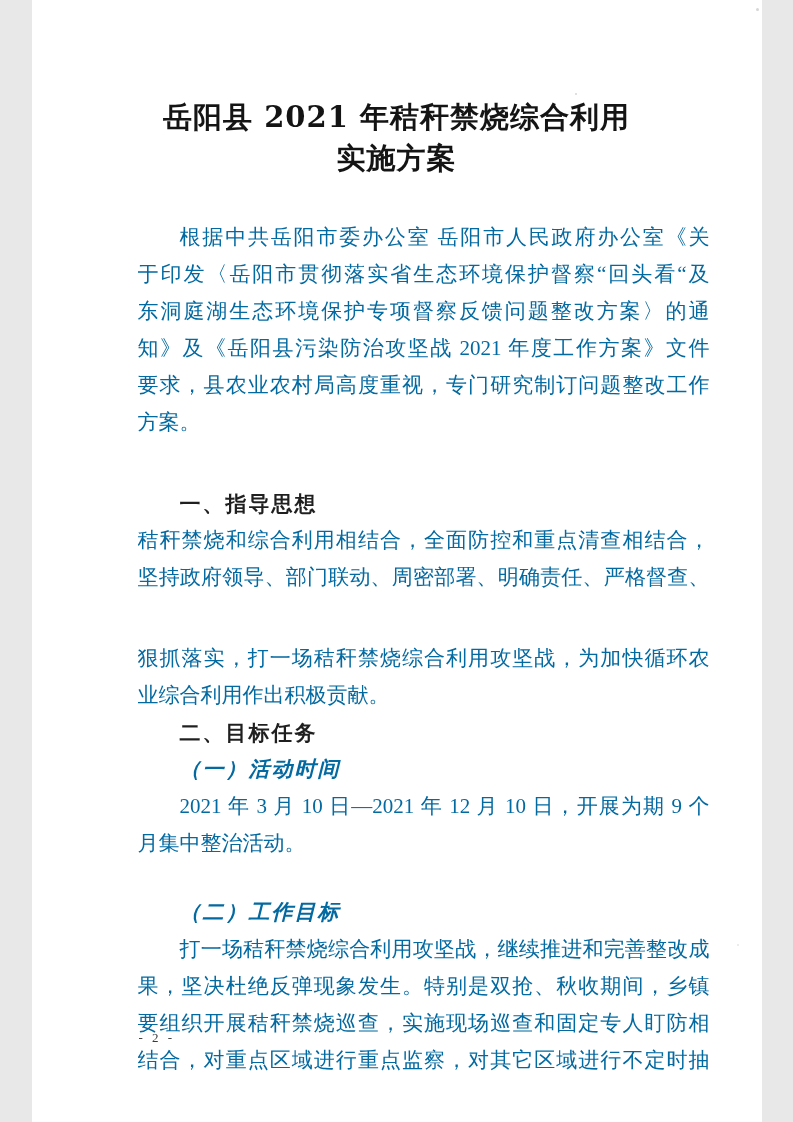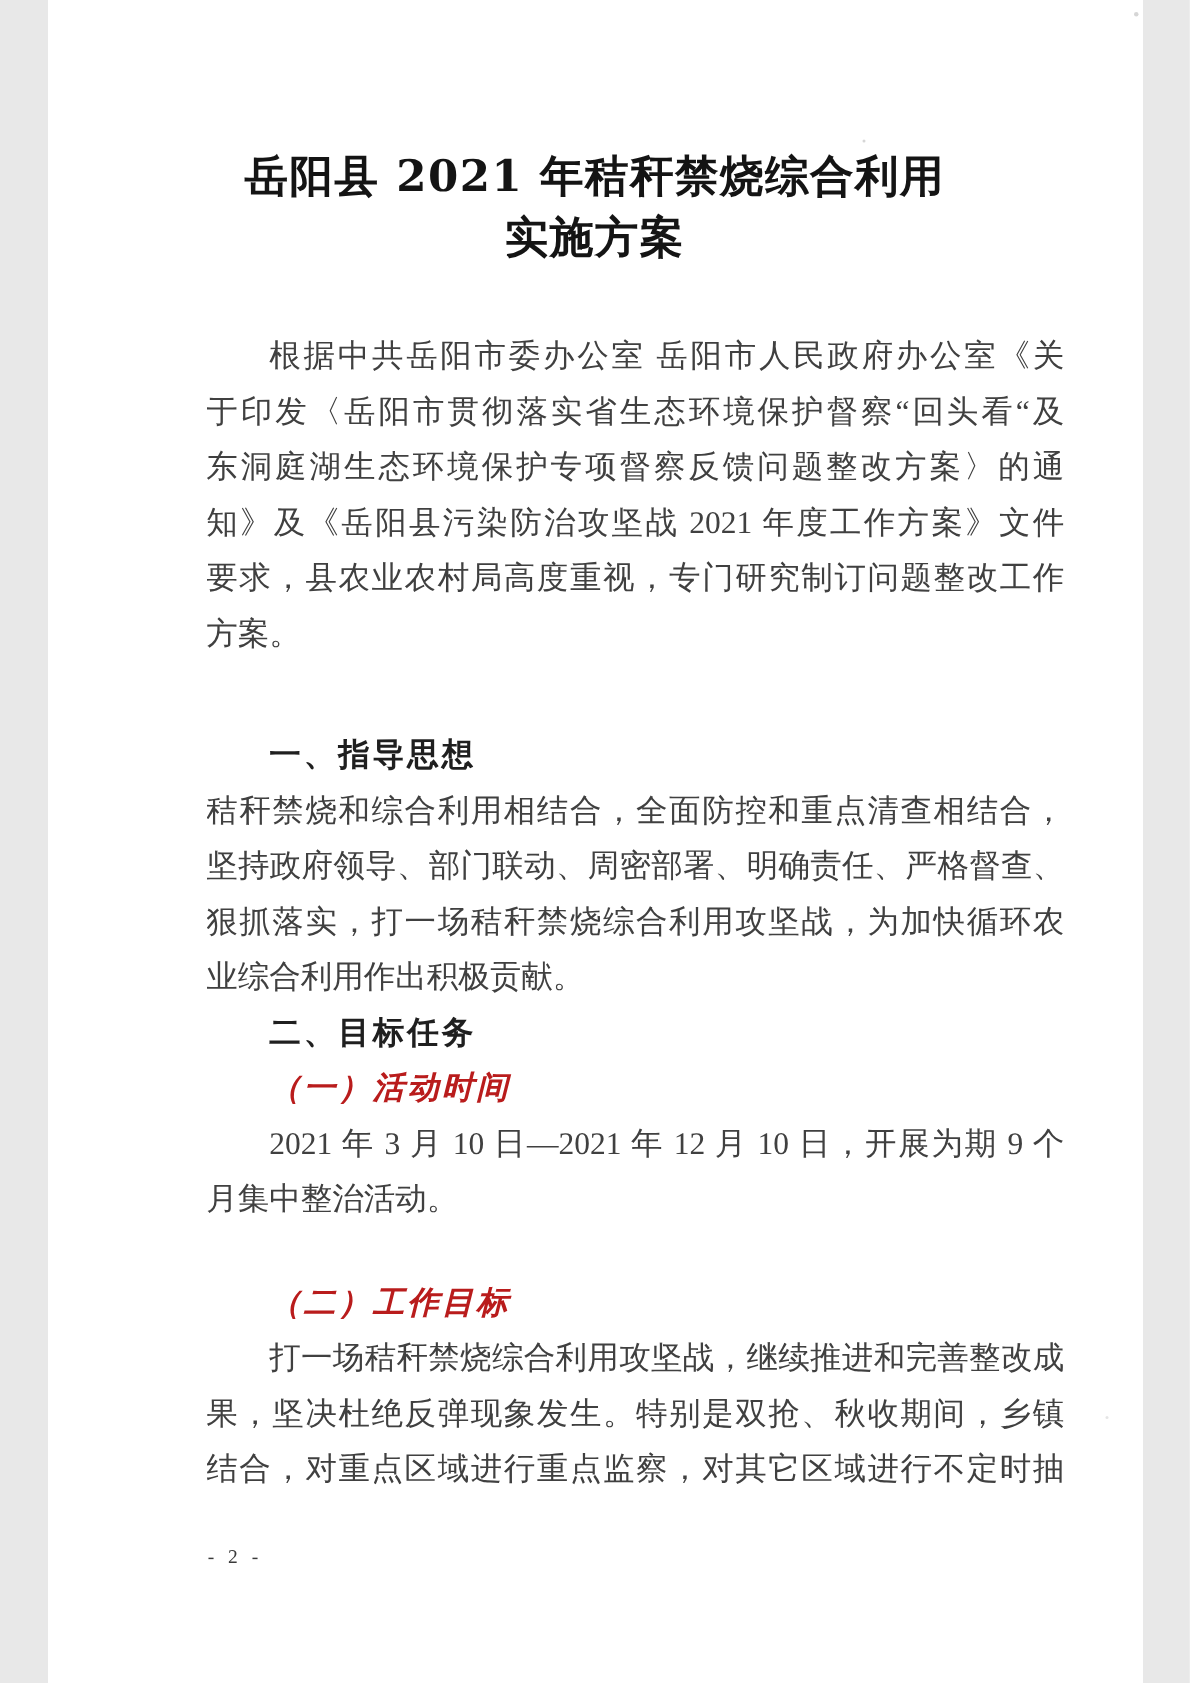--- a/index.html
+++ b/index.html
@@ -34,37 +34,37 @@
   .body-block {
     position: absolute;
     left: 106px;
     top: 219px;
     width: 572px;
   }
   .t-line {
     height: 37px;
     line-height: 37px;
     font-size: 21px;
-    color: #404040;
+    color: #0369a1;
     overflow: hidden;
   }
   .t-line.fill {
     text-align: justify;
     text-align-last: justify;
   }
   .t-line.style-h-hei {
     font-family: "Liberation Sans", "DejaVu Sans", sans-serif;
     font-weight: 700;
     color: #1f1f1f;
     letter-spacing: 2px;
   }
   .t-line.style-h-kai {
     font-weight: 700;
     font-style: italic;
-    color: #b91c1c;
+    color: #0369a1;
     letter-spacing: 2px;
   }
   .page-number {
     position: absolute;
     left: 107px;
     top: 1030px;
     font-size: 13px;
     letter-spacing: 3px;
     color: #3a3a3a;
     font-family: "Liberation Serif", serif;
@@ -92,29 +92,30 @@
   <div class="body-block">
       <div class="t-line style-body fill" style="text-indent: 2em;">根据中共岳阳市委办公室 岳阳市人民政府办公室《关</div>
       <div class="t-line style-body fill" style="text-indent: 0em;">于印发〈岳阳市贯彻落实省生态环境保护督察“回头看“及</div>
       <div class="t-line style-body fill" style="text-indent: 0em;">东洞庭湖生态环境保护专项督察反馈问题整改方案〉的通</div>
       <div class="t-line style-body fill" style="text-indent: 0em; font-family: Liberation Serif, serif;">知》及《岳阳县污染防治攻坚战 2021 年度工作方案》文件</div>
       <div class="t-line style-body fill" style="text-indent: 0em;">要求，县农业农村局高度重视，专门研究制订问题整改工作</div>
       <div class="t-line style-body" style="text-indent: 0em;">方案。</div>
       <div class="t-line style-h-hei" style="text-indent: 2em; margin-top: 44px;">一、指导思想</div>
       <div class="t-line style-body fill" style="text-indent: 0em;">秸秆禁烧和综合利用相结合，全面防控和重点清查相结合，</div>
       <div class="t-line style-body fill" style="text-indent: 0em;">坚持政府领导、部门联动、周密部署、明确责任、严格督查、</div>
-      <div class="t-line style-body fill" style="text-indent: 0em;">狠抓落实，打一场秸秆禁烧综合利用攻坚战，为加快循环农</div>
+      <div class="t-line style-body fill" style="text-indent: 0em; margin-top: 44px;">狠抓落实，打一场秸秆禁烧综合利用攻坚战，为加快循环农</div>
       <div class="t-line style-body" style="text-indent: 0em;">业综合利用作出积极贡献。</div>
       <div class="t-line style-h-hei" style="text-indent: 2em;">二、目标任务</div>
       <div class="t-line style-h-kai" style="text-indent: 2em;">（一）活动时间</div>
       <div class="t-line style-body fill" style="text-indent: 2em;">2021 年 3 月 10 日—2021 年 12 月 10 日，开展为期 9 个</div>
       <div class="t-line style-body" style="text-indent: 0em;">月集中整治活动。</div>
       <div class="t-line style-h-kai" style="text-indent: 2em; margin-top: 32px;">（二）工作目标</div>
       <div class="t-line style-body fill" style="text-indent: 2em;">打一场秸秆禁烧综合利用攻坚战，继续推进和完善整改成</div>
       <div class="t-line style-body fill" style="text-indent: 0em;">果，坚决杜绝反弹现象发生。特别是双抢、秋收期间，乡镇</div>
+      <div class="t-line style-body fill" style="text-indent: 0em;">要组织开展秸秆禁烧巡查，实施现场巡查和固定专人盯防相</div>
       <div class="t-line style-body fill" style="text-indent: 0em;">结合，对重点区域进行重点监察，对其它区域进行不定时抽</div>
     </div>
 
   <div class="page-number">- 2 -</div>
 
   <div class="scan-speck speck-1"></div>
   <div class="scan-speck speck-2"></div>
   <div class="scan-speck speck-3"></div>
 
 </div>

